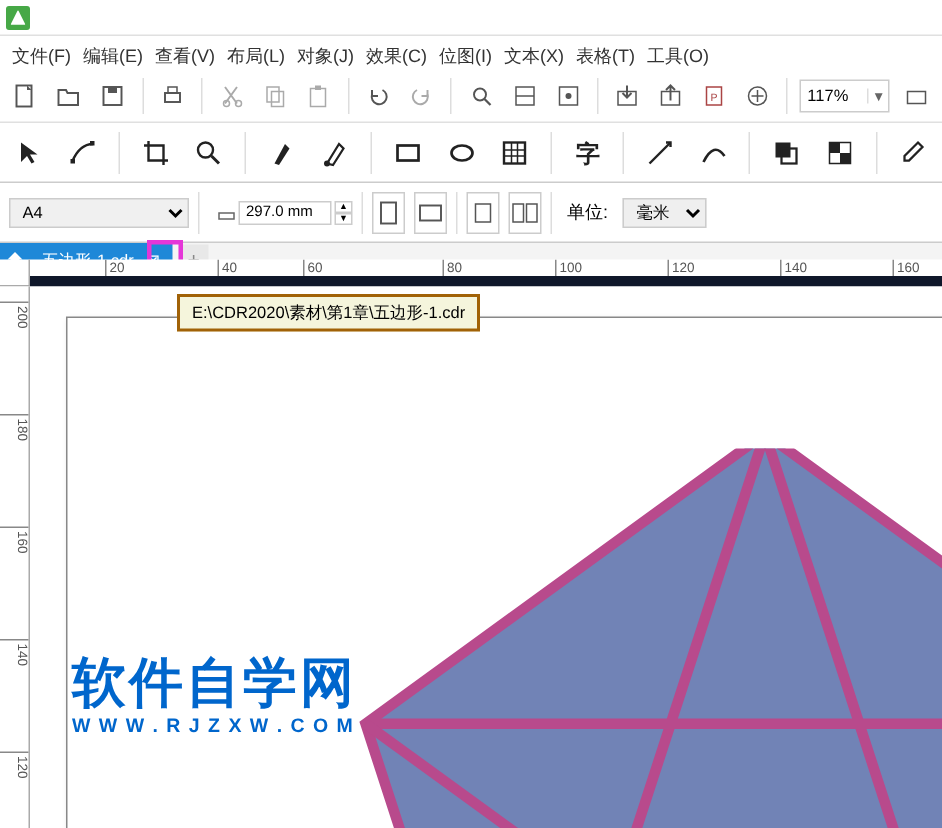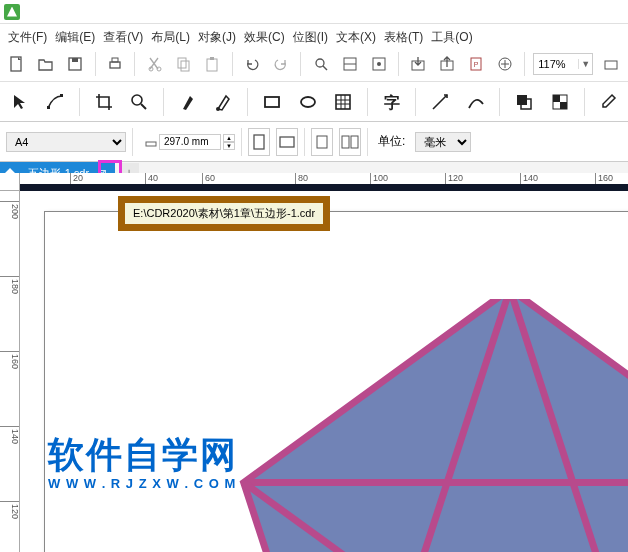--- a/index.html
+++ b/index.html
@@ -40,21 +40,21 @@
 .orient-btn { width: 22px; height: 28px; border: 1px solid #ccc; display: flex; align-items: center; justify-content: center; cursor: pointer; }
 
 .tab-row { height: 22px; background: #f4f4f4; display: flex; align-items: center; position: relative; }
 .home-tab { width: 20px; height: 22px; background: #1e88d8; display: flex; align-items: center; justify-content: center; }
 .home-tab svg { width: 12px; height: 12px; fill: #fff; }
 .doc-tab { height: 22px; background: #1e88d8; color: #fff; font-size: 11px; display: flex; align-items: center; padding: 0 6px 0 8px; gap: 6px; }
 .doc-tab .close { width: 14px; height: 14px; display: flex; align-items: center; justify-content: center; font-size: 11px; cursor: pointer; }
 .highlight-box { position: absolute; left: 98px; top: -2px; width: 24px; height: 26px; border: 3px solid #e536d8; pointer-events: none; }
 .add-tab { width: 20px; height: 20px; background: #e8e8e8; margin-left: 4px; display: flex; align-items: center; justify-content: center; color: #888; font-size: 14px; cursor: pointer; }
 
-.tooltip { position: absolute; left: 118px; top: 196px; background: #f5f5dc; border: 7px solid #a16207; padding: 3px 8px; font-size: 11px; z-index: 100; }
+.tooltip { position: absolute; left: 118px; top: 196px; background: #f5f5dc; border: 2px solid #a16207; padding: 3px 8px; font-size: 11px; z-index: 100; }
 
 .ruler-h { position: absolute; left: 20px; top: 173px; right: 0; height: 18px; background: #fff; border-bottom: 7px solid #0f172a; overflow: hidden; }
 .ruler-h .tick { position: absolute; top: 0; height: 18px; border-left: 1px solid #888; font-size: 9px; color: #555; padding-left: 2px; }
 
 .ruler-v { position: absolute; left: 0; top: 191px; width: 20px; bottom: 0; background: #fff; border-right: 1px solid #aaa; overflow: hidden; }
 .ruler-v .tick { position: absolute; left: 0; width: 20px; border-top: 1px solid #888; font-size: 9px; color: #555; writing-mode: vertical-rl; text-orientation: mixed; padding-top: 2px; }
 
 .ruler-corner { position: absolute; left: 0; top: 173px; width: 20px; height: 18px; background: #fff; border-right: 1px solid #aaa; border-bottom: 1px solid #aaa; }
 
 .canvas { position: absolute; left: 20px; top: 191px; right: 0; bottom: 0; background: #fff; overflow: hidden; }

